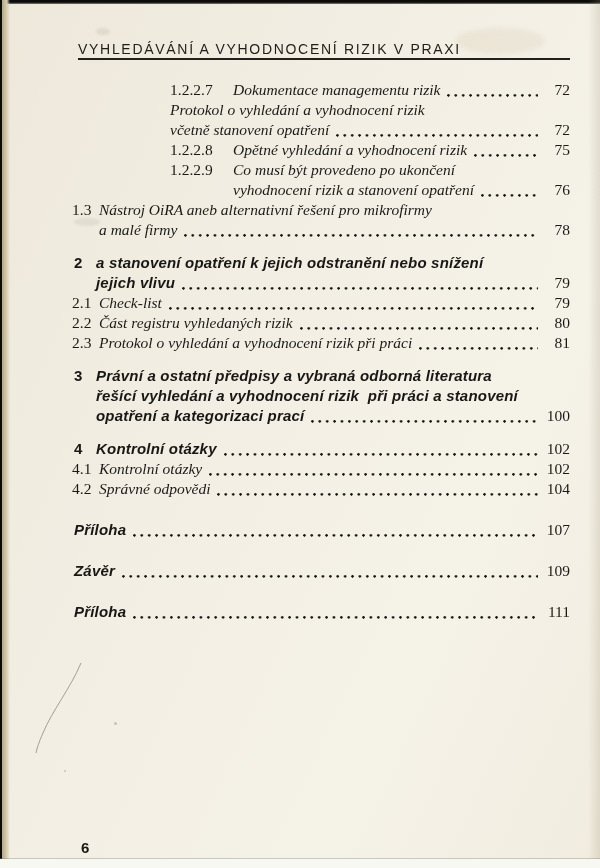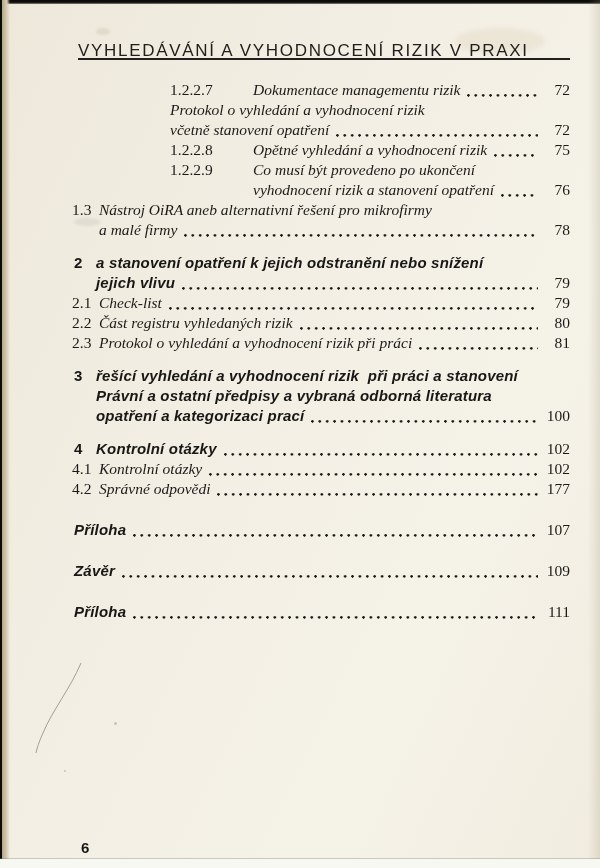--- a/index.html
+++ b/index.html
@@ -32,38 +32,38 @@
   .speck  { position: absolute; width: 3px; height: 3px; border-radius: 50%; background: rgba(120,115,105,.35); }
   .speck-a { left: 114px; top: 722px; }
   .speck-b { left: 64px; top: 770px; width: 2px; height: 2px; }
 
   .hair-svg { position: absolute; left: 0; top: 0; pointer-events: none; }
 
   
   .running-header {
     position: absolute; left: 78px; top: 41px;
     font-family: "Liberation Sans", sans-serif;
-    font-size: 17px; letter-spacing: 1.7px; font-weight: 400;
+    font-size: 14px; letter-spacing: 1.7px; font-weight: 400;
     color: #201e1b; white-space: nowrap;
   }
   .header-rule { position: absolute; left: 78px; top: 58px; width: 492px; height: 2px; background: #22201c; }
 
   
   .toc { position: absolute; top: 80px; left: 0; right: 30px; }
 
   .entry { display: flex; }
   .entry.gap-section { margin-top: 13px; }
   .entry.gap-large   { margin-top: 21px; }
 
   .num, .txt, .pg {
     font-family: "Liberation Serif", serif;
     font-size: 15.5px; line-height: 20px; color: #1b1a18;
   }
   .num { flex: 0 0 auto; }
-  .lvl-deep { margin-left: 170px; gap: 20px; }  .lvl-deep .num { width: 63px; }
+  .lvl-deep { margin-left: 170px; }  .lvl-deep .num { width: 63px; }
   .lvl-mid  { margin-left: 72px; }   .lvl-mid  .num { width: 27px; }
   .lvl-top  { margin-left: 74px; }   .lvl-top  .num { width: 22px; }
 
   .body { flex: 1 1 auto; min-width: 0; }
   .line { display: flex; align-items: baseline; height: 20px; }
   .txt  { white-space: nowrap; font-style: italic; }
 
   .entry.bold .num, .entry.bold .txt {
     font-family: "Liberation Sans", sans-serif;
     font-weight: 700; font-size: 15px; letter-spacing: .2px; color: #181715;
@@ -206,24 +206,24 @@
             <span class="txt">Protokol o vyhledání a vyhodnocení rizik při práci</span>
             <span class="leader"></span>
             <span class="pg">81</span>
           </div>
         </div>
       </div>
       <div class="entry lvl-top bold gap-section">
         <span class="num">3</span>
         <div class="body">
           <div class="line">
+            <span class="txt">Právní a ostatní předpisy a vybraná odborná literatura</span>
+          </div>
+          <div class="line">
             <span class="txt">řešící vyhledání a vyhodnocení rizik&nbsp; při práci a stanovení</span>
-          </div>
-          <div class="line">
-            <span class="txt">Právní a ostatní předpisy a vybraná odborná literatura</span>
           </div>
           <div class="line">
             <span class="txt">opatření a kategorizaci prací</span>
             <span class="leader"></span>
             <span class="pg">100</span>
           </div>
         </div>
       </div>
       <div class="entry lvl-top bold gap-section">
         <span class="num">4</span>
@@ -244,21 +244,21 @@
             <span class="pg">102</span>
           </div>
         </div>
       </div>
       <div class="entry lvl-mid">
         <span class="num">4.2</span>
         <div class="body">
           <div class="line">
             <span class="txt">Správné odpovědi</span>
             <span class="leader"></span>
-            <span class="pg">177</span>
+            <span class="pg">104</span>
           </div>
         </div>
       </div>
       <div class="entry lvl-top bold nonum gap-large">
         <div class="body">
           <div class="line">
             <span class="txt">Příloha</span>
             <span class="leader"></span>
             <span class="pg">107</span>
           </div>

